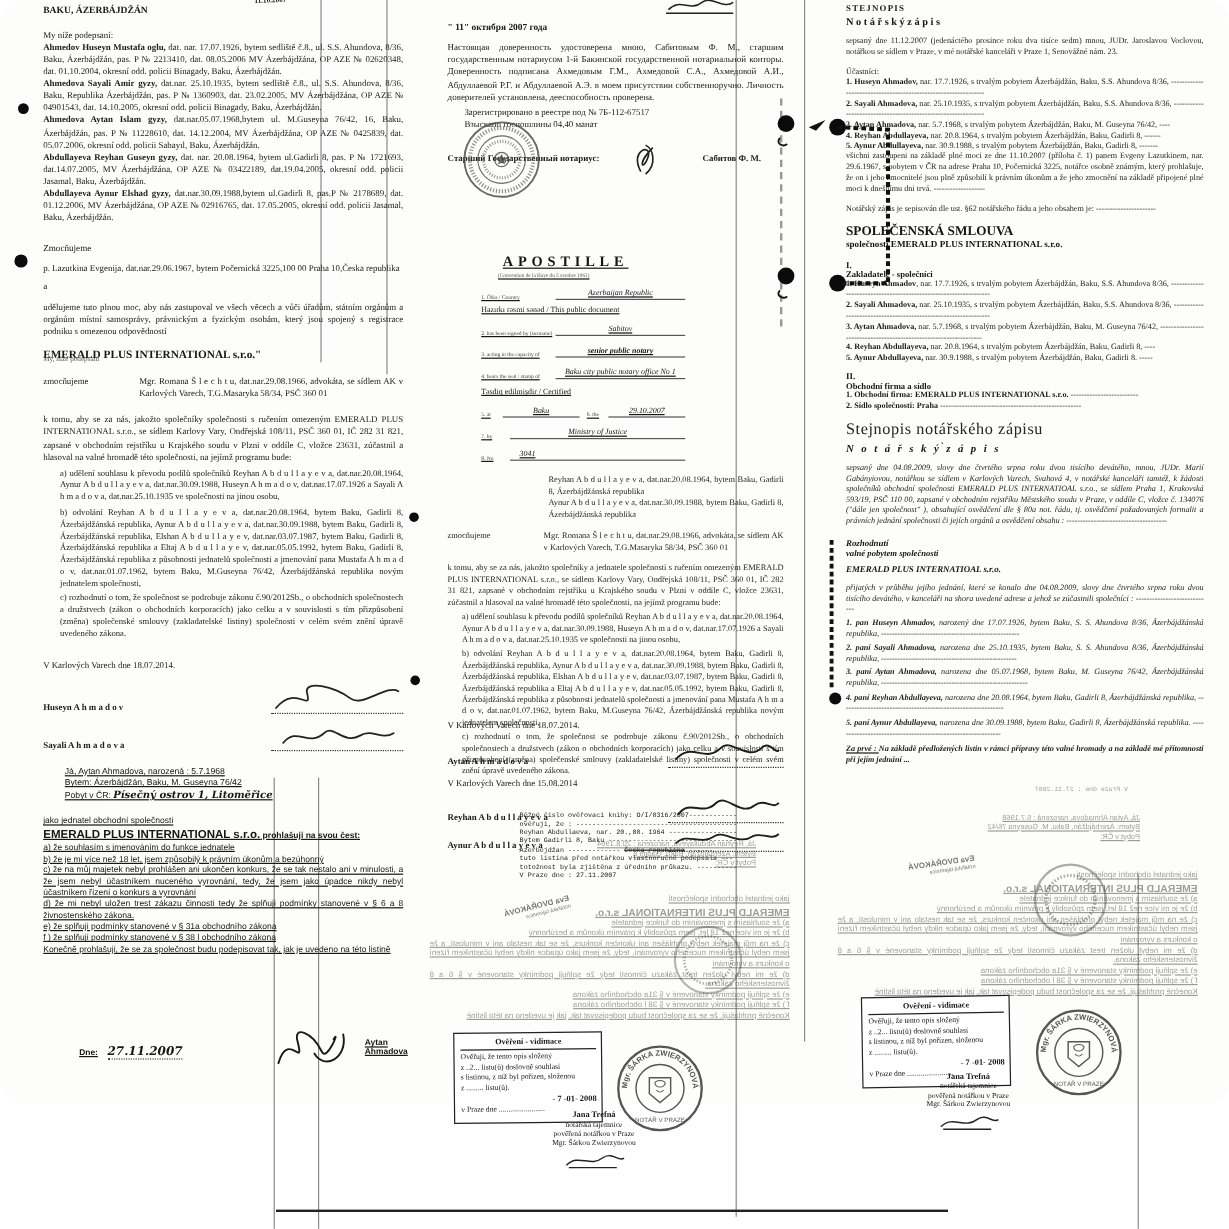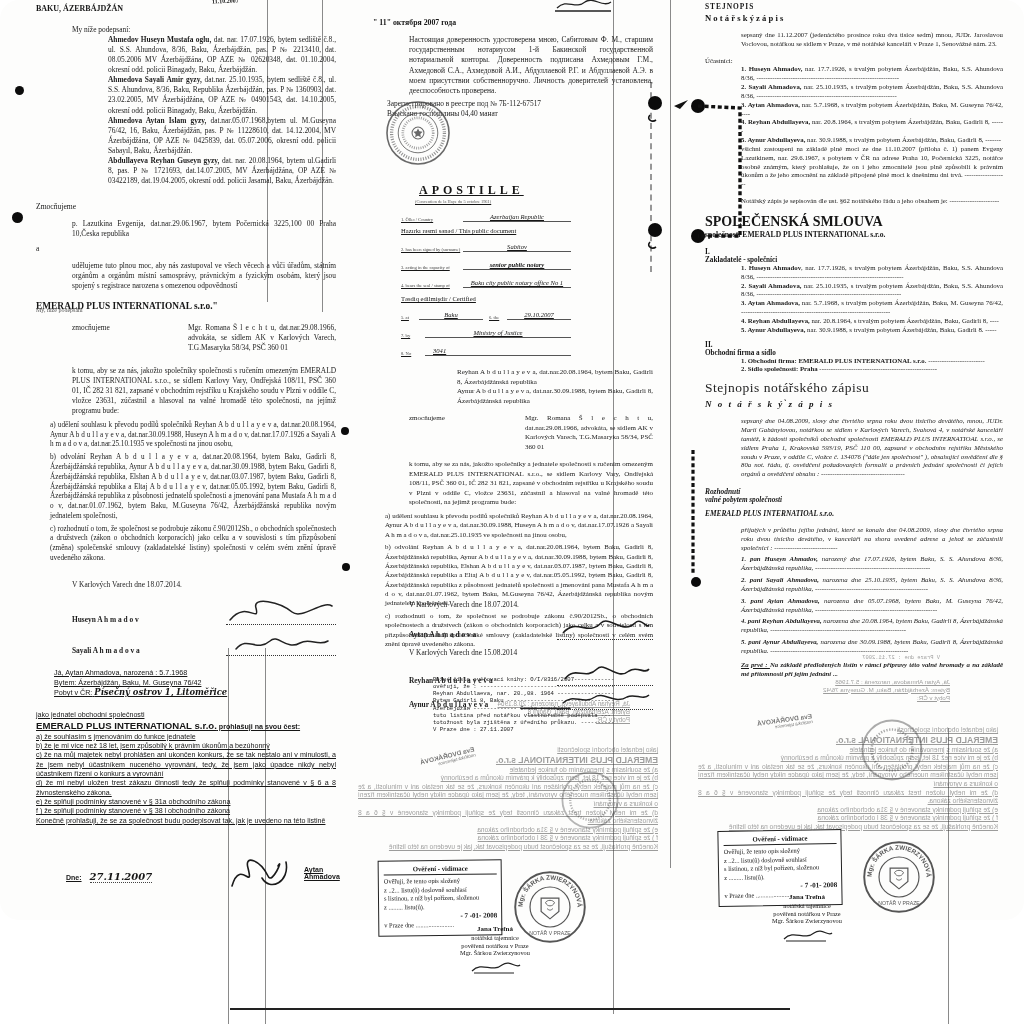--- a/index.html
+++ b/index.html
@@ -1,20 +1,20 @@
 <!DOCTYPE html>
 <html><head>
 <meta charset="utf-8">
 <style>
   * { margin:0; padding:0; box-sizing:border-box; }
   html,body { width:1024px; height:1024px; overflow:hidden; background:#ffffff; }
   body { font-family:"Liberation Serif","DejaVu Serif",serif; color:#161616; }
   .canvas { position:absolute; left:0; top:0; width:1024px; height:920px; background:#fdfdfc;border-radius:19px; }
   .page { position:absolute; top:0; }
-  .t { font-size:7.4px; line-height:1.36; text-align:justify; color:#1b1b1b;margin-left:36px; }
+  .t { font-size:7.4px; line-height:1.36; text-align:justify; color:#1b1b1b; }
   .sm { font-size:6.8px; line-height:1.3; }
   .center { text-align:left; }
   .bold { font-weight:bold; }
   .it { font-style:italic; }
   .mt3{margin-top:3px}.mt5{margin-top:5px}.mt8{margin-top:8px}.mt12{margin-top:12px}.mt16{margin-top:16px}
   .vline { position:absolute; width:1px; background:#8a8a8a; }
   .hline { position:absolute; height:2px; background:#222; }
   .dot { position:absolute; background:#0c0c0c; border-radius:50%; }
   .row { display:flex; }
   .lbl { width:80px; flex:none; }
@@ -66,26 +66,27 @@
 
   <div class="page" style="left:36px;top:4px;width:300px">
     <div class="abs" style="left:176px;top:-6px;font-size:6px;font-weight:bold;transform:rotate(-2deg)">11.10.2007</div>
     <div class="bold" style="font-size:8px">BAKU, ÁZERBÁJDŽÁN</div>
     <div class="t mt12">My níže podepsaní:</div>
     <div class="t">
         <div class="t"><span class="lead">Ahmedov Huseyn Mustafa oglu,</span><span> dat. nar. 17.07.1926, bytem sedliště č.8., ul. S.S. Ahundova, 8/36, Baku, Ázerbájdžán, pas. P № 2213410, dat. 08.05.2006 MV Ázerbájdžána, OP AZE № 02620348, dat. 01.10.2004, okresní odd. policii Binagady, Baku, Ázerbájdžán.</span></div>
         <div class="t"><span class="lead">Ahmedova Sayali Amir gyzy,</span><span> dat.nar. 25.10.1935, bytem sedliště č.8., ul. S.S. Ahundova, 8/36, Baku, Republika Ázerbájdžán, pas. P № 1360903, dat. 23.02.2005, MV Ázerbájdžána, OP AZE № 04901543, dat. 14.10.2005, okresní odd. policii Binagady, Baku, Ázerbájdžán.</span></div>
         <div class="t"><span class="lead">Ahmedova Aytan Islam gyzy,</span><span> dat.nar.05.07.1968,bytem ul. M.Guseyna 76/42, 16, Baku, Ázerbájdžán, pas. P № 11228610, dat. 14.12.2004, MV Ázerbájdžána, OP AZE № 0425839, dat. 05.07.2006, okresní odd. policii Sabayıl, Baku, Ázerbájdžán.</span></div>
         <div class="t"><span class="lead">Abdullayeva Reyhan Guseyn gyzy,</span><span> dat. nar. 20.08.1964, bytem ul.Gadirli 8, pas. P № 1721693, dat.14.07.2005, MV Ázerbájdžána, OP AZE № 03422189, dat.19.04.2005, okresní odd. policii Jasamal, Baku, Ázerbájdžán.</span></div>
+        <div class="t"><span class="lead">Abdullayeva Aynur Elshad gyzy,</span><span> dat.nar.30.09.1988,bytem ul.Gadirli 8, pas.P № 2178689, dat. 01.12.2006, MV Ázerbájdžána, OP AZE № 02916765, dat. 17.05.2005, okresní odd. policii Jasamal, Baku, Ázerbájdžán.</span></div>
       </div>
 
     <div class="center mt16" style="font-size:7.6px">Zmocňujeme</div>
     <div class="t mt8">p. Lazutkina Evgenija, dat.nar.29.06.1967, bytem Počernická 3225,100 00 Praha 10,Česka republika</div>
     <div class="center mt5" style="font-size:7.6px">a</div>
-    <div class="t mt8">udělujeme tuto plnou moc, aby nás zastupoval ve všech věcech a vůči úřadům, státním orgánům a orgánům místní samosprávy, právnickým a fyzickým osobám, který jsou spojený s registrace narozena s omezenou odpovědností</div>
+    <div class="t mt8">udělujeme tuto plnou moc, aby nás zastupoval ve všech věcech a vůči úřadům, státním orgánům a orgánům místní samosprávy, právnickým a fyzickým osobám, který jsou spojený s registrace podniku s omezenou odpovědností</div>
 
     <div style="position:relative;margin-top:10px">
       <span class="abs" style="left:0;top:6px;font-size:6px;color:#555">My, níže podepsaní</span>
       <div class="center bold" style="font-size:9.4px">EMERALD PLUS INTERNATIONAL s.r.o."</div>
     </div>
 
     <div class="row mt12">
       <div class="lbl t">zmocňujeme</div>
       <div class="indent t">Mgr. Romana Š l e c h t u, dat.nar.29.08.1966, advokáta, se sídlem AK v Karlových Varech, T.G.Masaryka 58/34, PSČ 360 01</div>
     </div>
@@ -149,20 +150,27 @@
   <div class="page" style="left:373px;top:0;width:280px">
     <svg class="abs" style="left:180px;top:-2px" width="60" height="14" viewBox="0 0 60 14">
         <path d="M4,10 C14,0 22,12 32,4 C40,-2 50,10 58,4 M2,13 h56" fill="none" stroke="#222" stroke-width="1.3"></path>
       </svg>
 
     <div class="bold" style="font-size:7.8px;margin-top:18px">" 11" октября 2007 года</div>
     <div class="t mt8" style="font-size:7.5px">Настоящая доверенность удостоверена мною, Сабитовым Ф. М., старшим государственным нотариусом 1-й Бакинской государственной нотариальной конторы. Доверенность подписана Ахмедовым Г.М., Ахмедовой С.А., Ахмедовой А.И., Абдуллаевой Р.Г. и Абдуллаевой А.Э. в моем присутствии собственноручно. Личность доверителей установлена, дееспособность проверена.</div>
     <div class="t mt3" style="margin-left:14px">Зарегистрировано в реестре под № 7Б-112-67517</div>
     <div class="t" style="margin-left:14px">Взыскано госпошлины   04,40 манат</div>
 
+    <div class="row mt8" style="align-items:center">
+      <span class="t bold">Старший Государственный нотариус:</span>
+      <svg width="46" height="30" viewBox="0 0 46 30" style="margin-left:14px">
+          <path d="M20,26 C10,8 30,2 26,14 C22,26 16,20 30,6 M24,28 C34,20 30,6 24,4" fill="none" stroke="#222" stroke-width="1.4"></path>
+        </svg>
+      <span class="t bold" style="margin-left:26px">Сабитов Ф. М.</span>
+    </div>
 
     <svg class="round-stamp" style="left:12px;top:100px" width="66" height="66" viewBox="0 0 100 100">
       <circle cx="50" cy="50" r="47" fill="none" stroke="#454545" stroke-width="2.4"></circle>
       <circle cx="50" cy="50" r="40" fill="none" stroke="#555" stroke-width="5" stroke-dasharray="1.6 2.2" opacity=".8"></circle>
       <circle cx="50" cy="50" r="30" fill="none" stroke="#454545" stroke-width="1.4"></circle>
       <circle cx="50" cy="50" r="23" fill="none" stroke="#666" stroke-width="4" stroke-dasharray="1.4 2" opacity=".8"></circle>
       <circle cx="50" cy="50" r="9" fill="none" stroke="#444" stroke-width="1.6"></circle>
       <path d="M50,43 l2.2,4.4 4.8,.7 -3.5,3.4 .8,4.8 -4.3,-2.3 -4.3,2.3 .8,-4.8 -3.5,-3.4 4.8,-.7 z" fill="#444"></path>
     </svg>
 
@@ -335,21 +343,21 @@
         <div class="pl-it"><span class="lead">1. Huseyn Ahmadov,</span><span> nar. 17.7.1926, s trvalým pobytem Ázerbájdžán, Baku, S.S. Ahundova 8/36, ---------------------------------------------------------------</span></div>
         <div class="pl-it"><span class="lead">2. Sayali Ahmadova,</span><span> nar. 25.10.1935, s trvalým pobytem Ázerbájdžán, Baku, S.S. Ahundova 8/36, --------------------------------------------------------------</span></div>
         <div class="pl-it"><span class="lead">3. Aytan Ahmadova,</span><span> nar. 5.7.1968, s trvalým pobytem Ázerbájdžán, Baku, M. Guseyna 76/42, ----</span></div>
         <div class="pl-it"><span class="lead">4. Reyhan Abdullayeva,</span><span> nar. 20.8.1964, s trvalým pobytem Ázerbájdžán, Baku, Gadirli 8, ------</span></div>
         <div class="pl-it"><span class="lead">5. Aynur Abdullayeva,</span><span> nar. 30.9.1988, s trvalým pobytem Ázerbájdžán, Baku, Gadirli 8, -------</span></div>
       </div>
     <div class="t sm">všichni zastoupeni na základě plné moci ze dne 11.10.2007 (příloha č. 1) panem Evgeny Lazutkinem, nar. 29.6.1967, s pobytem v ČR na adrese Praha 10, Počernická 3225, notářce osobně známým, který prohlašuje, že on i jeho zmocnitelé jsou plně způsobilí k právním úkonům a že jeho zmocnění na základě připojené plné moci k dnešnímu dni trvá. -------------------</div>
 
     <div class="t sm mt8">Notářský zápis je sepisován dle ust. §62 notářského řádu a jeho obsahem je: ----------------------</div>
 
-    <div class="center bold mt8" style="font-size:14px">SPOLEČENSKÁ SMLOUVA</div>
+    <div class="center bold mt8" style="font-size:11px">SPOLEČENSKÁ SMLOUVA</div>
     <div class="center bold" style="font-size:7.6px">společnosti EMERALD PLUS INTERNATIONAL s.r.o.</div>
 
     <div class="center bold mt8" style="font-size:7.4px">I.</div>
     <div class="center bold" style="font-size:7.2px">Zakladatelé - společníci</div>
     <div class="t sm">
         <div class=""><span class="lead">1. Huseyn Ahmadov</span><span>, nar. 17.7.1926, s trvalým pobytem Ázerbájdžán, Baku, S.S. Ahundova 8/36, -----------------------------------------------------------------</span></div>
         <div class=""><span class="lead">2. Sayali Ahmadova,</span><span> nar. 25.10.1935, s trvalým pobytem Ázerbájdžán, Baku, S.S. Ahundova 8/36, ----------------------------------------------------------------</span></div>
         <div class=""><span class="lead">3. Aytan Ahmadova,</span><span> nar. 5.7.1968, s trvalým pobytem Ázerbájdžán, Baku, M. Guseyna 76/42, ------------------------------------------------------------------</span></div>
         <div class=""><span class="lead">4. Reyhan Abdullayeva,</span><span> nar. 20.8.1964, s trvalým pobytem Ázerbájdžán, Baku, Gadirli 8, ----</span></div>
         <div class=""><span class="lead">5. Aynur Abdullayeva,</span><span> nar. 30.9.1988, s trvalým pobytem Ázerbájdžán, Baku, Gadirli 8. -----</span></div>

